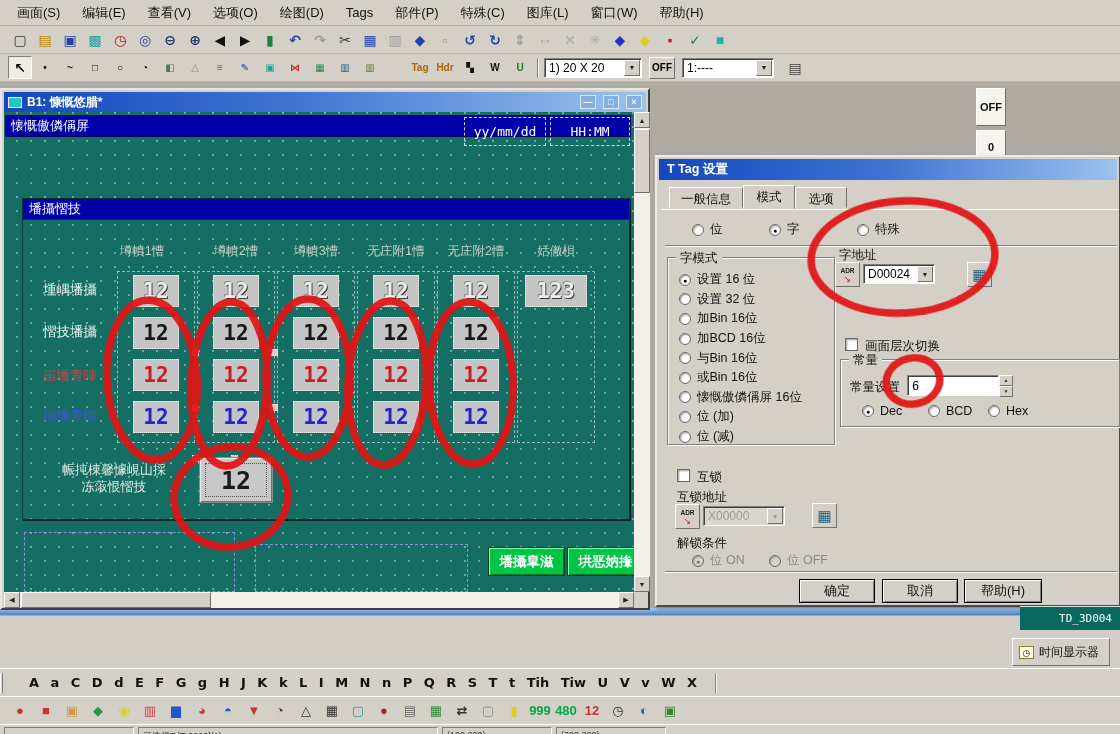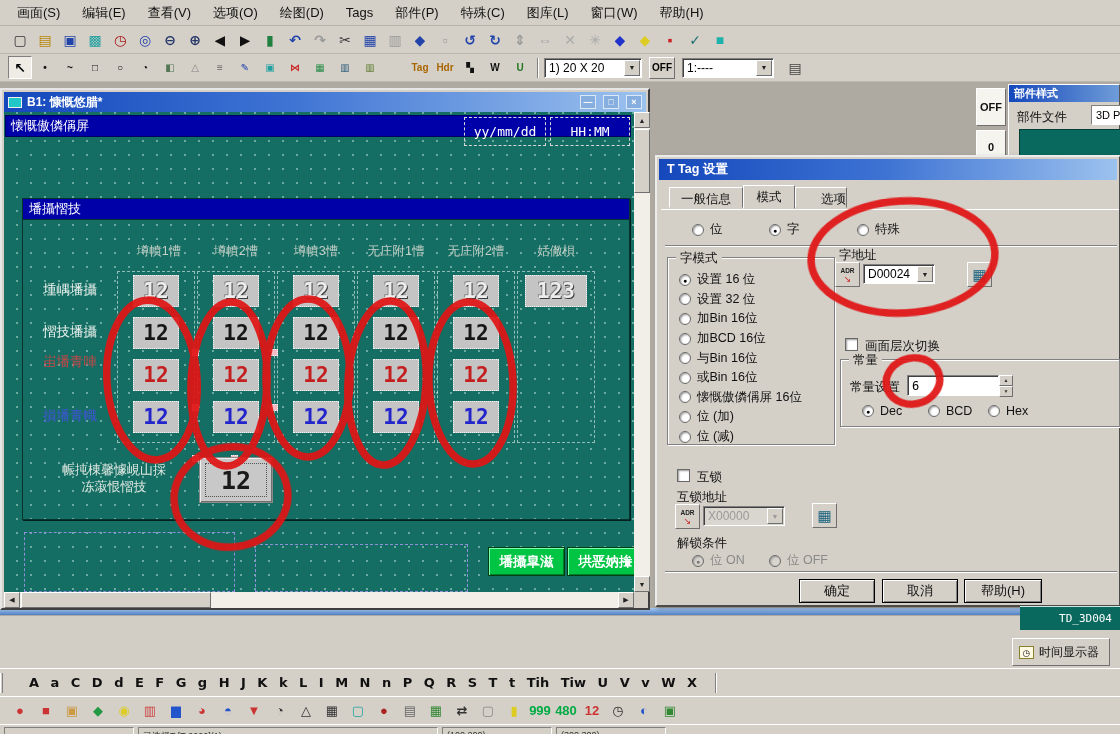--- a/index.html
+++ b/index.html
@@ -311,37 +311,37 @@
     <div class="screen">
       <div class="s-topbar">
         <span>懐慨傲僯偁屏</span>
         <span class="timebox" style="left:458px;width:82px;">yy/mm/dd</span>
         <span class="timebox" style="left:544px;width:80px;">HH:MM</span>
       </div>
 
       <div class="panel">
         <div class="panel-h">墦攝慴技</div>
 
-        <span class="colhead" style="left:97px;">墫幩1慒</span>
+        <span class="colhead" style="left:80px;">墫幩1慒</span>
         <span class="colhead" style="left:174px;">墫幩2慒</span>
         <span class="colhead" style="left:254px;">墫幩3慒</span>
         <span class="colhead" style="left:334px;">无庄附1慒</span>
         <span class="colhead" style="left:414px;">无庄附2慒</span>
         <span class="colhead" style="left:494px;">姡僘梖</span>
 
         <div class="colframe" style="left:94px;"></div>
         <div class="colframe" style="left:174px;"></div>
         <div class="colframe" style="left:254px;"></div>
         <div class="colframe" style="left:334px;"></div>
         <div class="colframe" style="left:414px;"></div>
         <div class="colframe" style="left:494px;"></div>
 
         <span class="rlabel rl0" style="top:82px;">堹嵎墦攝</span>
         <span class="rlabel rl1" style="top:124px;">慴技墦攝</span>
-        <span class="rlabel rl2" style="top:154px;font-family:Liberation Mono, monospace;">峀墦青唓</span>
+        <span class="rlabel rl2" style="top:168px;font-family:Liberation Mono, monospace;">峀墦青唓</span>
         <span class="rlabel rl3" style="top:208px;">損墦青幟</span>
 
         <div class="vcell r0" style="left:110px;top:76px;">12</div>
         <div class="vcell r0" style="left:190px;top:76px;">12</div>
         <div class="vcell r0" style="left:270px;top:76px;">12</div>
         <div class="vcell r0" style="left:350px;top:76px;">12</div>
         <div class="vcell r0" style="left:430px;top:76px;">12</div>
         <div class="vcell r0" style="left:502px;top:76px;width:62px;">123</div>
 
         <div class="vcell r1" style="left:110px;top:118px;">12</div>
@@ -391,32 +391,26 @@
     <div class="hs">
       <span class="sbtn" style="left:0;top:0;">◀</span>
       <span class="sthumb" style="left:17px;top:0;width:190px;height:16px;"></span>
       <span class="sbtn" style="right:0;top:0;">▶</span>
     </div>
   </div>
 
   <div class="sidebtn" style="left:976px;top:88px;width:30px;height:38px;">OFF</div>
   <div class="sidebtn" style="left:976px;top:130px;width:30px;height:34px;">0</div>
 
-  <div class="pstyle">
-    <div class="pstyle-h">部件样式</div>
-    <span class="pfile-label">部件文件</span>
-    <span class="pfile-combo">3D P</span>
-    <div class="ppreview"></div>
-  </div>
 
   <div class="dlg">
     <div class="dlg-title">T Tag 设置</div>
     <div class="tab" style="left:12px;width:74px;">一般信息</div>
     <div class="tab active" style="left:86px;width:52px;">模式</div>
-    <div class="tab" style="left:138px;width:52px;text-align:right;">选项</div>
+    <div class="tab" style="left:138px;width:52px;">选项</div>
     <div class="pane-line"></div>
 
     <div class="rrow" style="left:35px;top:64px;">
       <span class="radio"></span>
       <span>位</span>
     </div>
     <div class="rrow" style="left:112px;top:64px;">
       <span class="radio">●</span>
       <span>字</span>
     </div>

